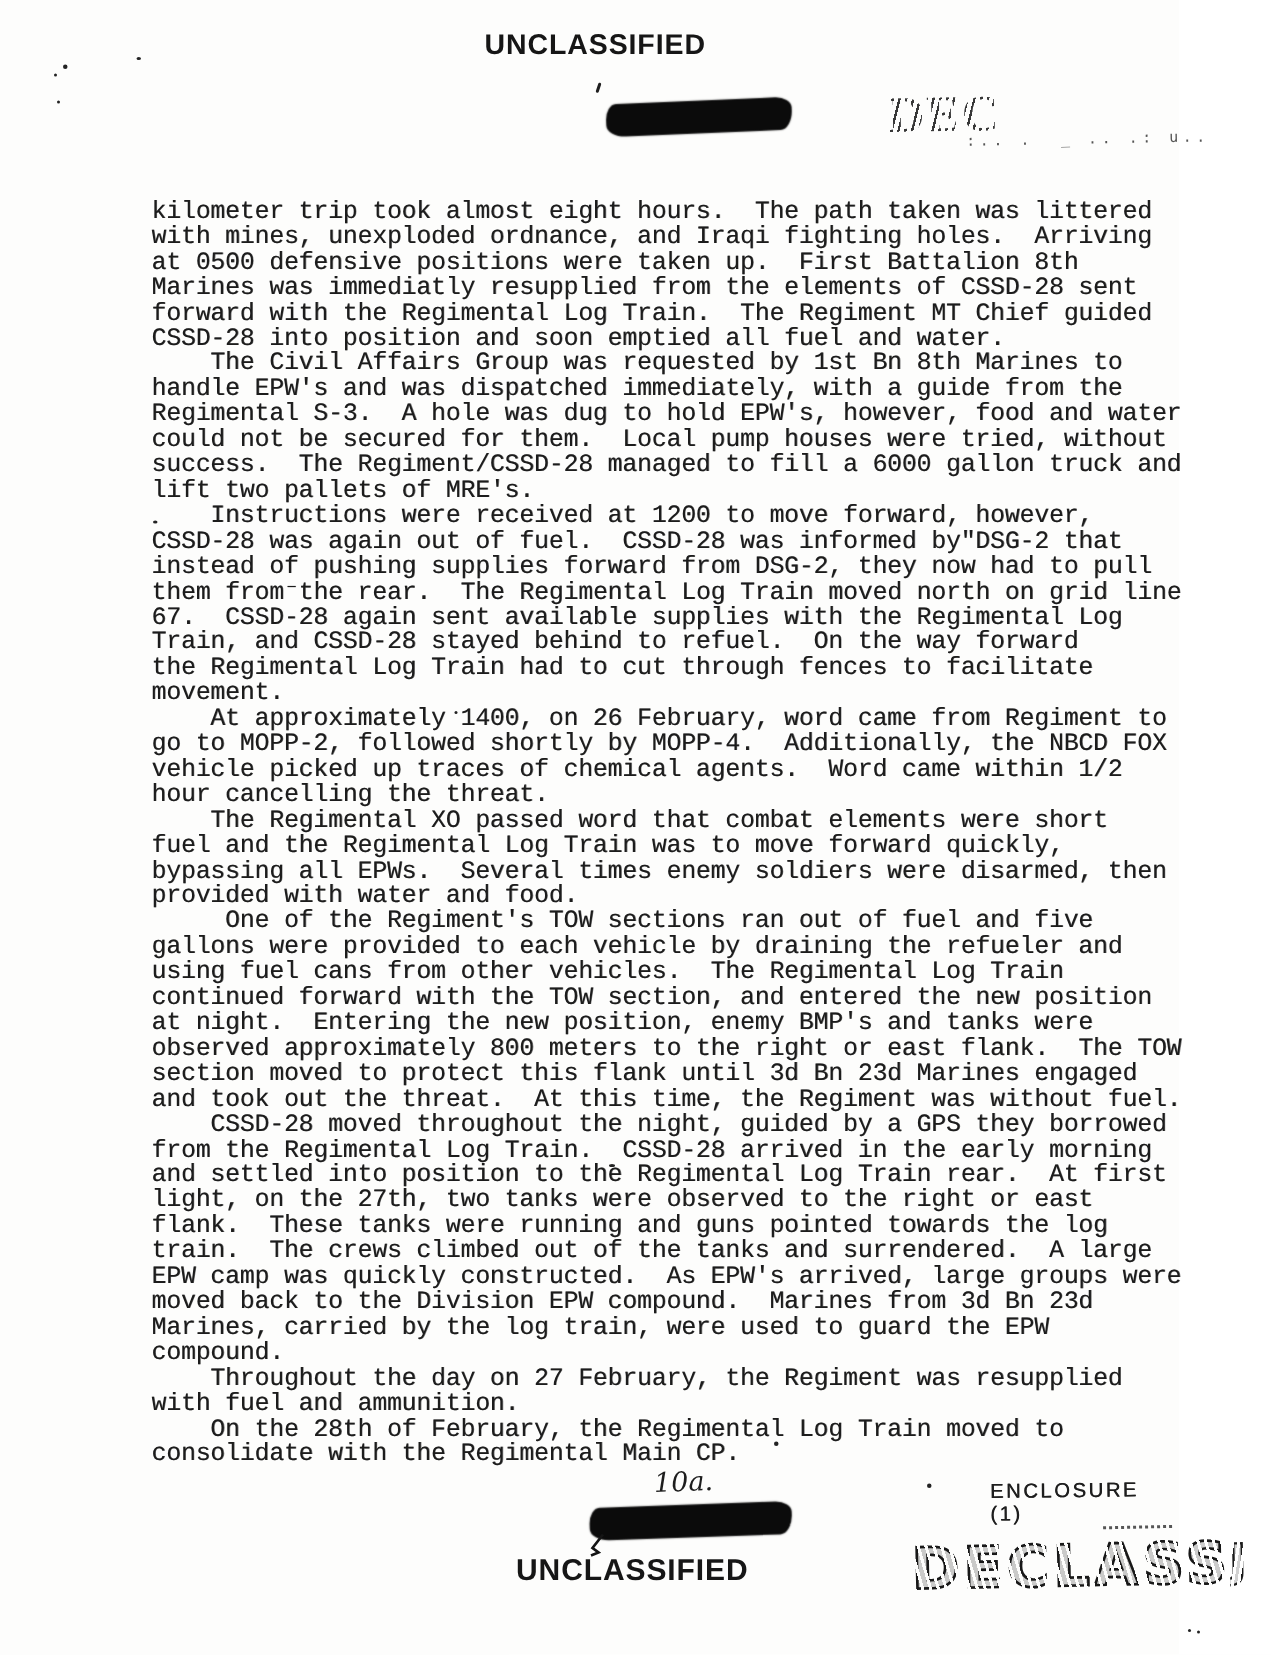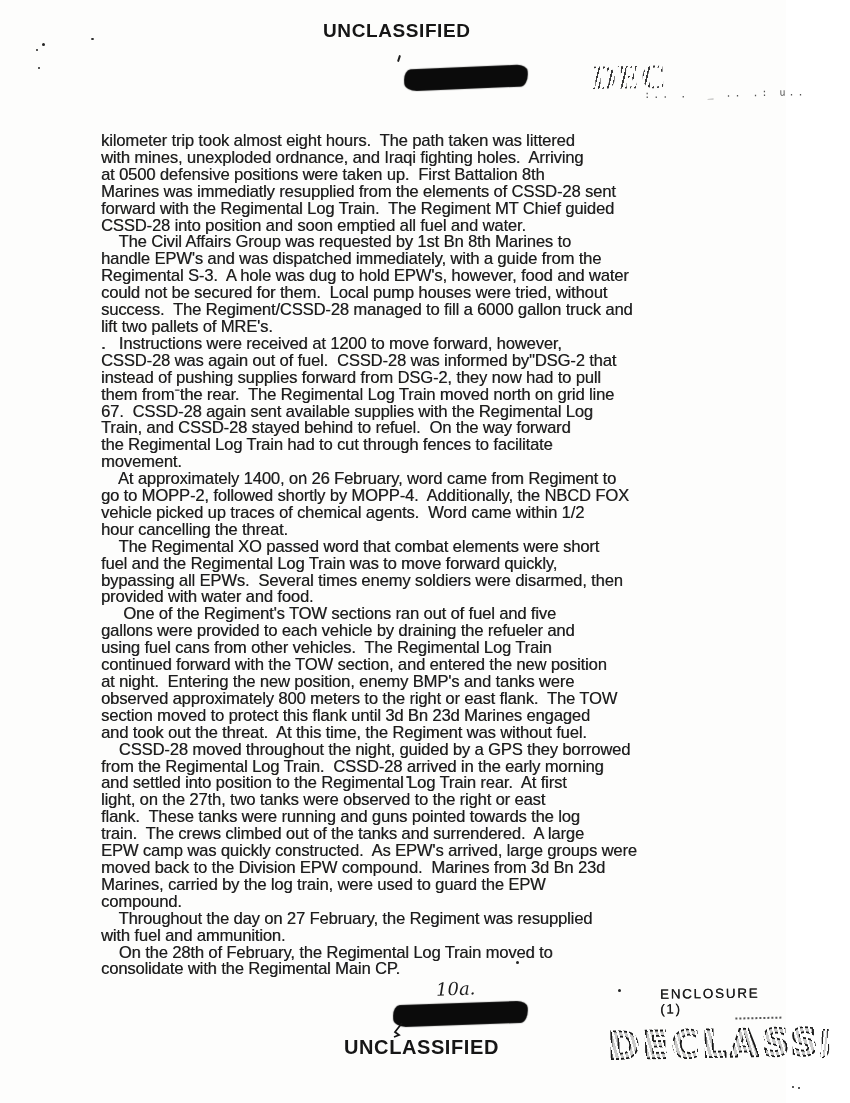--- a/index.html
+++ b/index.html
@@ -9,21 +9,21 @@
     font-family:"DejaVu Sans Mono",monospace;
     overflow:hidden;
   }
   .page{
     position:relative;width:786px;height:1103px;
     background:#fdfdfc;
   }
   
   .doc-text{
     position:absolute;left:101px;top:133px;
-    font-family:Liberation Sans, sans-serif;
+    font-family:Liberation Mono, monospace;
     font-size:16.6px;line-height:16.9px;
     letter-spacing:-0.15px;
     white-space:pre;
     color:#1c1c1c;
     text-shadow:0.4px 0 0 rgba(20,20,20,.55);
   }
   
   .class-banner{
     position:absolute;
     font-family:"Liberation Sans","DejaVu Sans",sans-serif;

